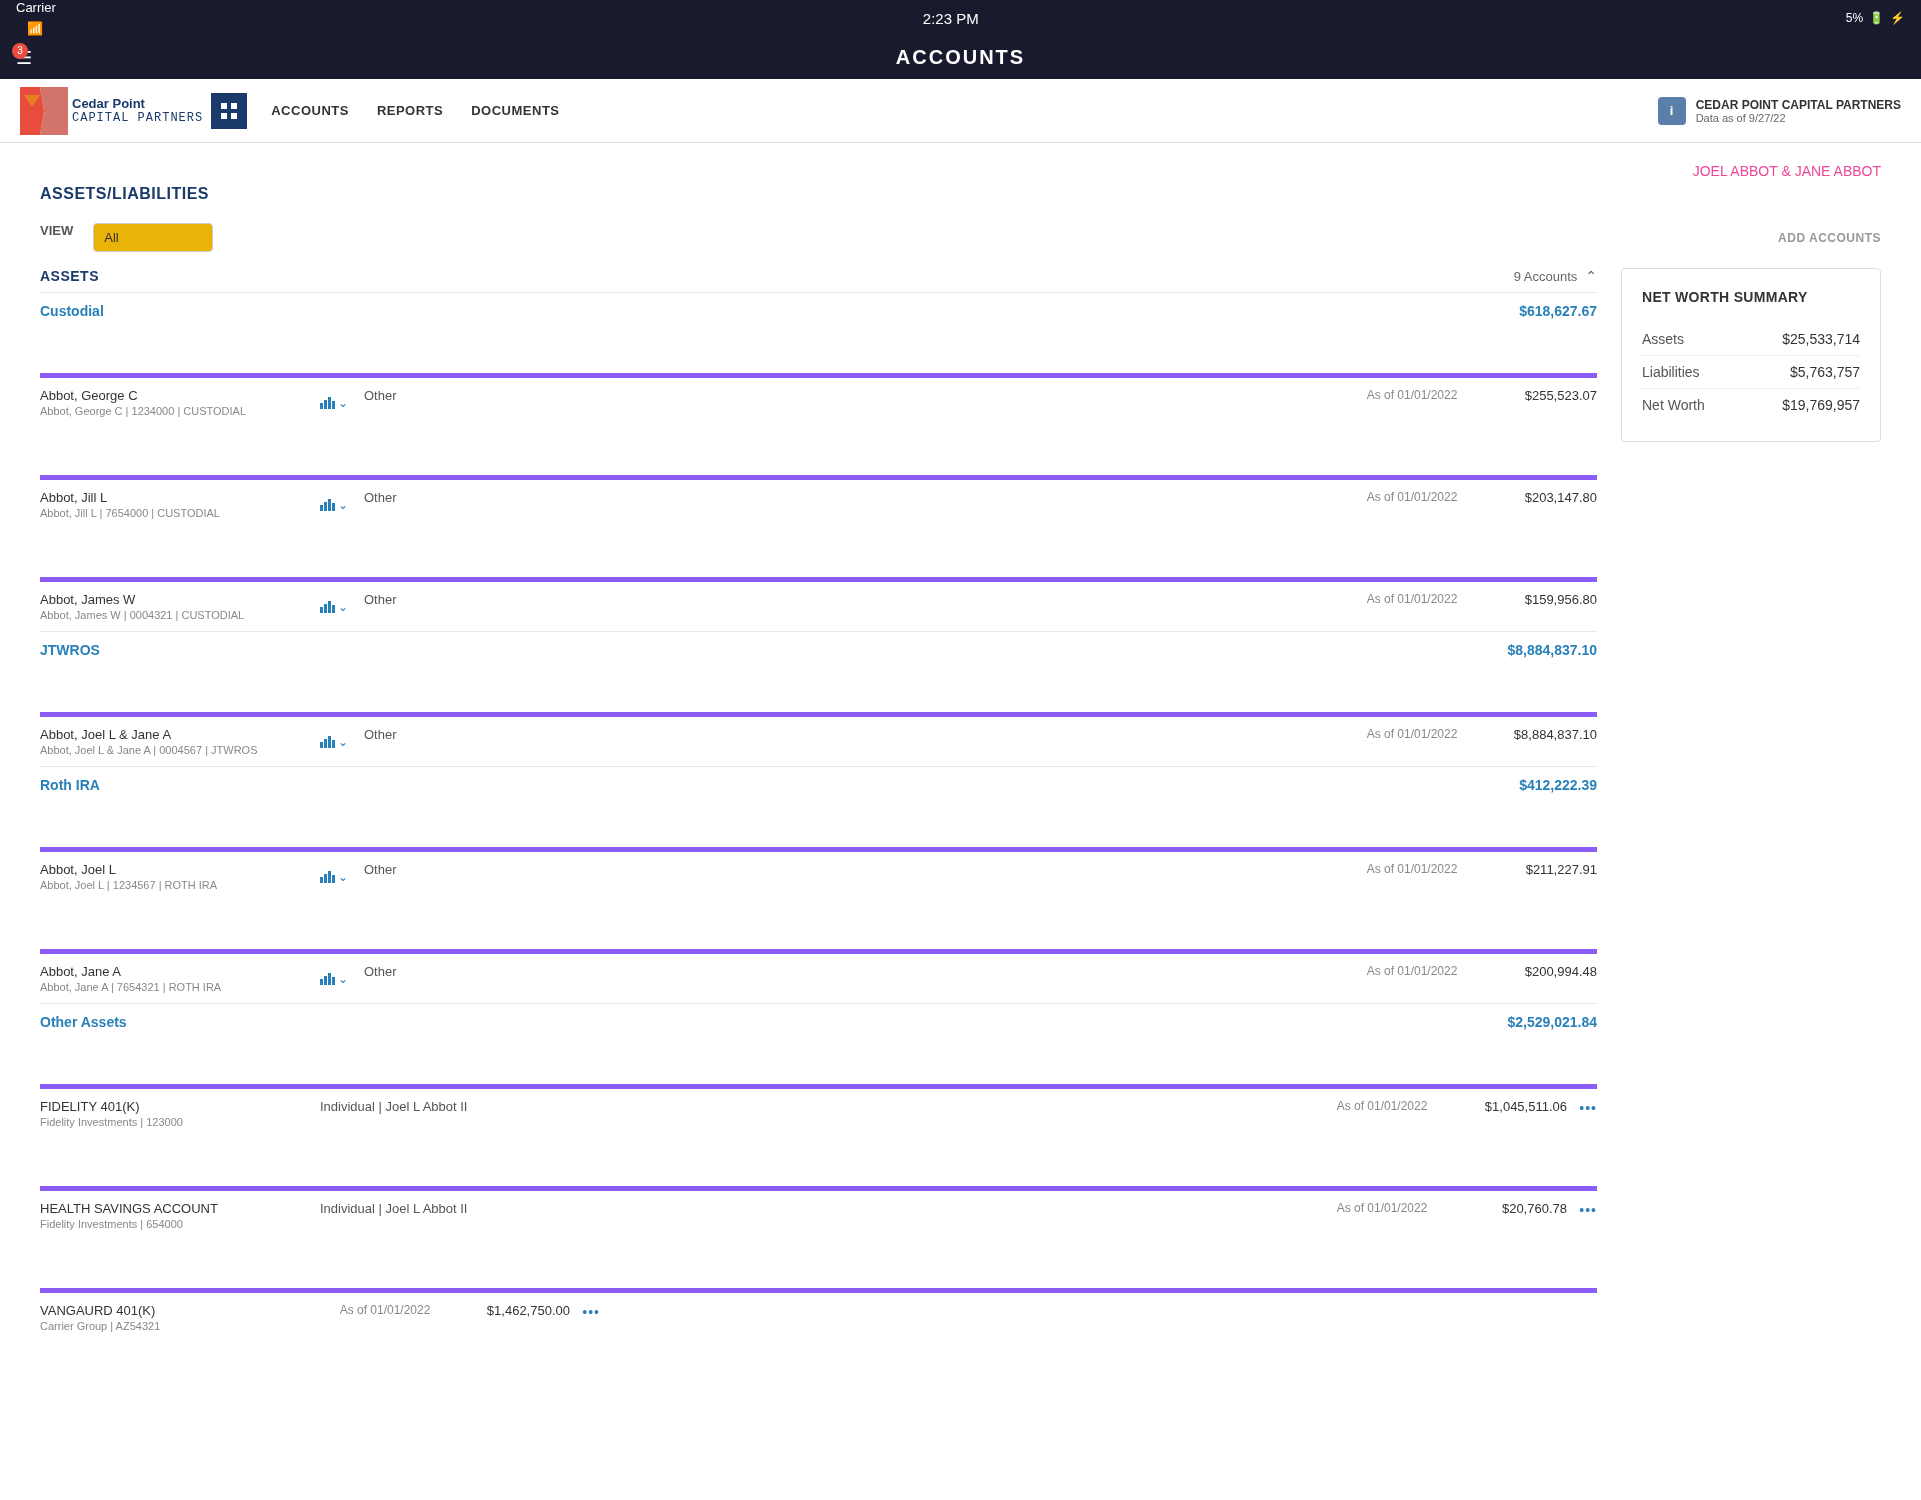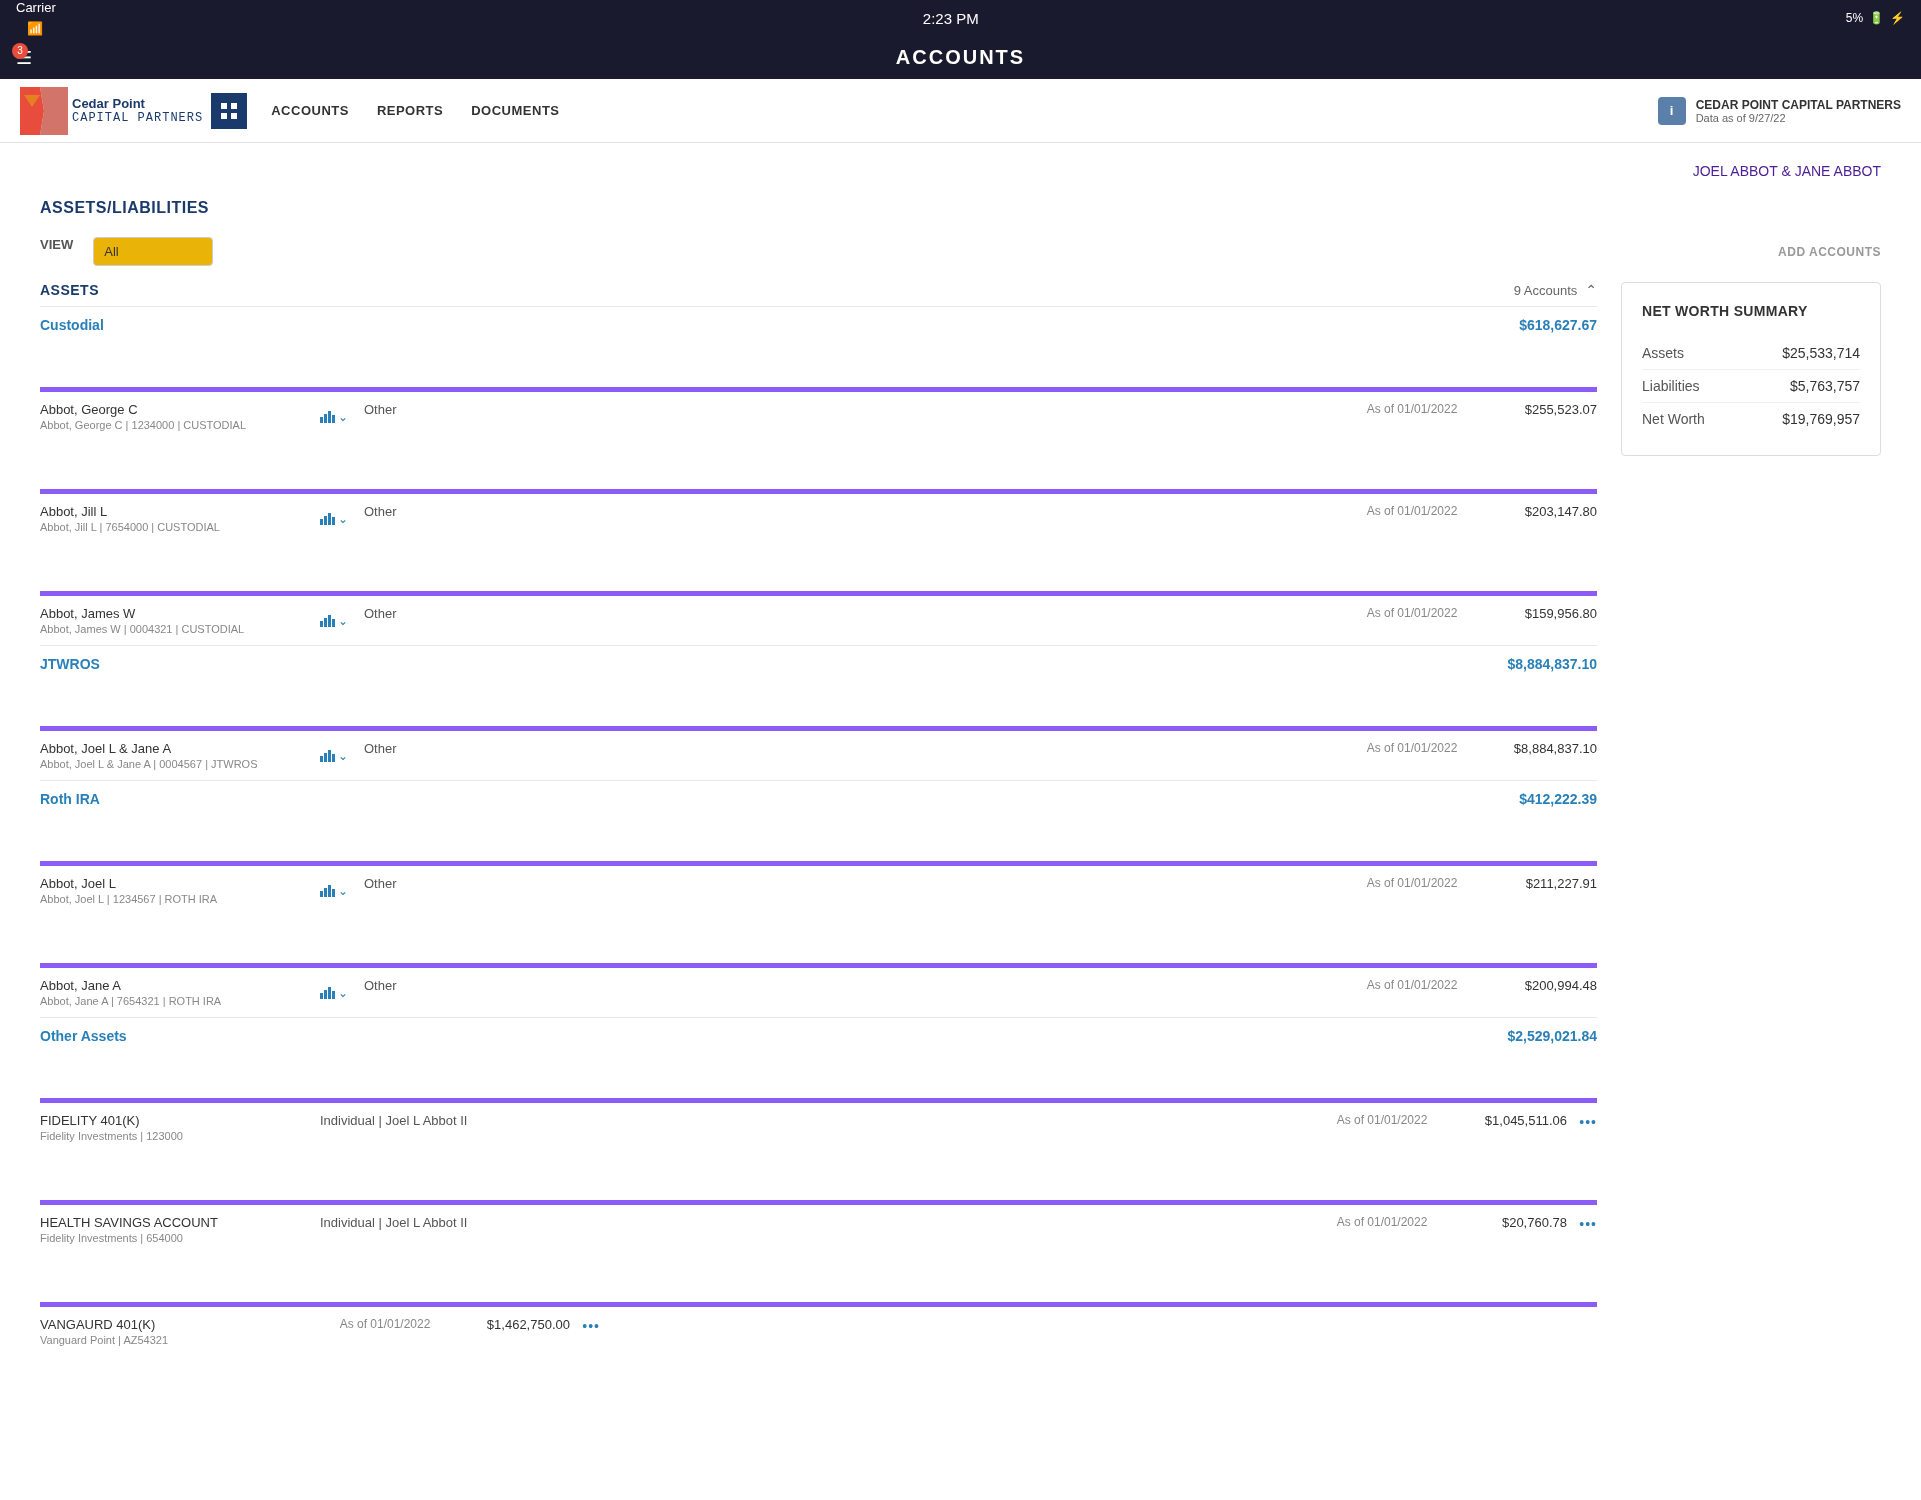--- a/index.html
+++ b/index.html
@@ -113,21 +113,21 @@
       align-items: center;
       justify-content: center;
       font-size: 13px;
       font-weight: 700;
     }
     .firm-name { font-size: 12px; font-weight: 700; color: #333; }
     .firm-date { font-size: 11px; color: #666; }
 
     
     .main-content { padding: 20px 40px; }
-    .client-name { text-align: right; font-size: 14px; color: #4c1d95; font-weight: 400; margin-bottom: 20px; }
+    .client-name { text-align: right; font-size: 14px; color: #ec4899; font-weight: 400; margin-bottom: 6px; }
     .section-title { font-size: 16px; color: #1a3a6b; font-weight: 600; letter-spacing: 0.5px; margin-bottom: 20px; }
 
     
     .view-row {
       display: flex;
       align-items: center;
       justify-content: space-between;
       margin-bottom: 16px;
     }
     .view-label { font-size: 13px; color: #555; font-weight: 600; margin-right: 10px; }
@@ -479,21 +479,21 @@
         <span class="account-date">As of 01/01/2022</span>
         <span class="account-value">$20,760.78</span>
         <div class="account-actions">
           <button class="dots-btn">•••</button>
         </div>
       </div>
 
       <div class="account-row">
         <div class="account-row-left">
           <div class="account-name">VANGAURD 401(K)</div>
-          <div class="account-sub">Vanguard Point | AZ54321</div>
+          <div class="account-sub">Carrier Group | AZ54321</div>
         </div>
         <span class="account-date">As of 01/01/2022</span>
         <span class="account-value">$1,462,750.00</span>
         <div class="account-actions">
           <button class="dots-btn">•••</button>
         </div>
       </div>
 
     </div>
 

